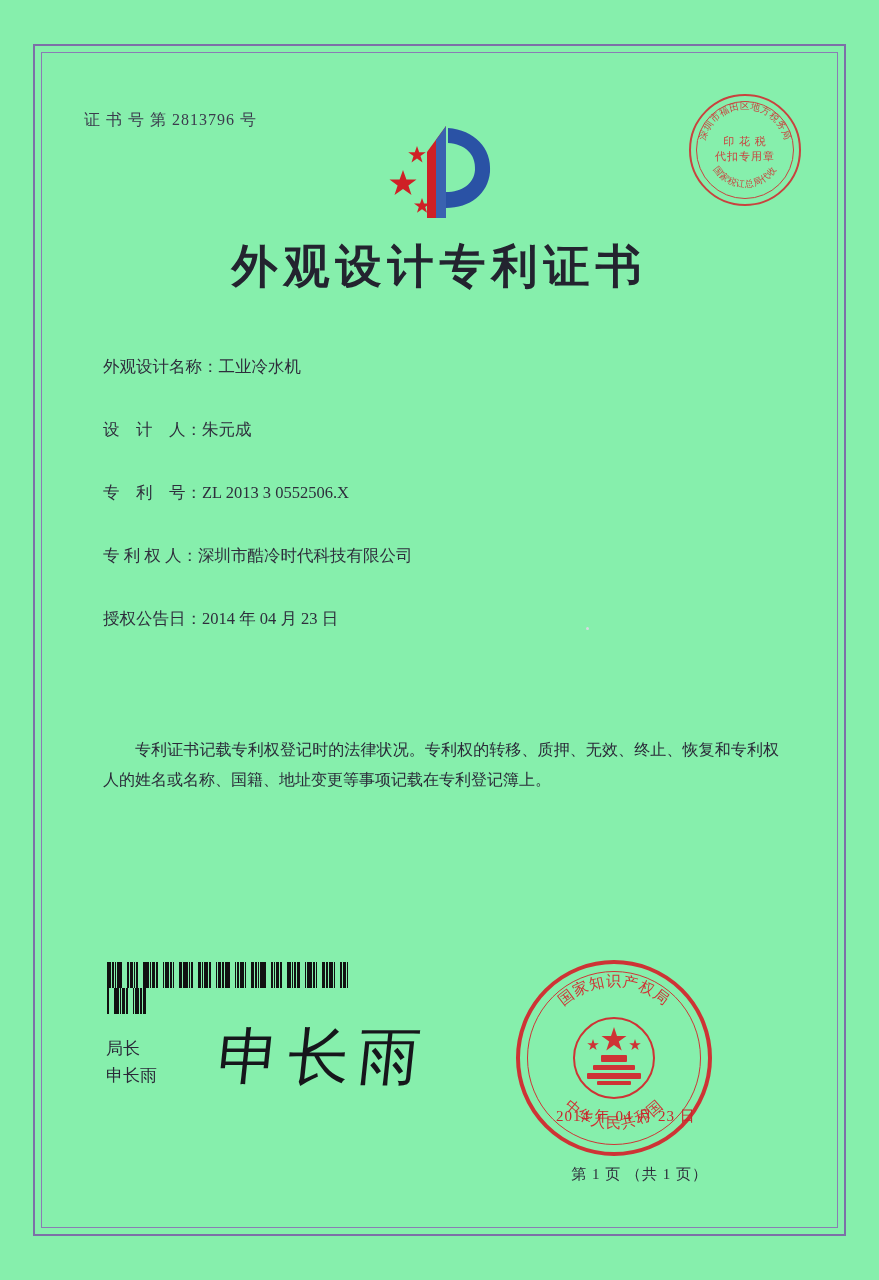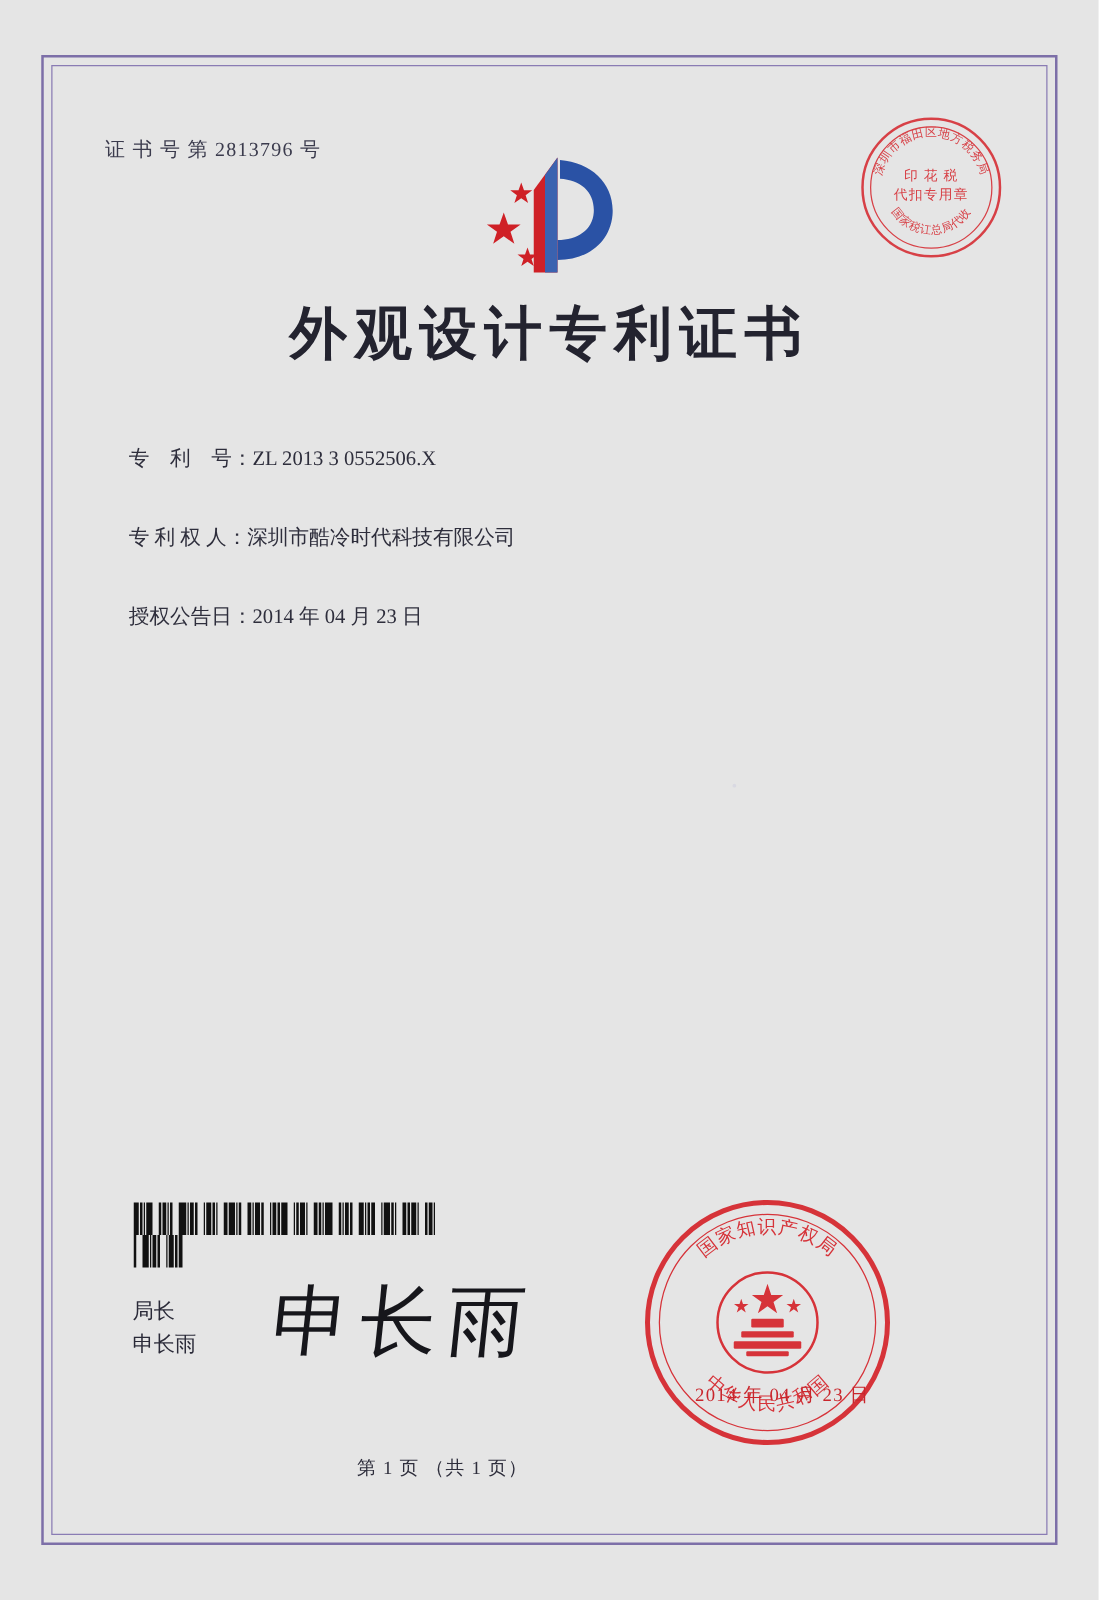--- a/index.html
+++ b/index.html
@@ -15,21 +15,21 @@
     position: relative;
     overflow: hidden;
   }
 
   
   .page {
     position: absolute;
     left: 0; top: 0;
     width: 879px;
     height: 1280px;
-    background: #e5e5e5;
+    background: #86efac;
   }
   .border-outer {
     position: absolute;
     left: 33px; top: 44px;
     width: 813px;
     height: 1192px;
     border: 2px solid #7d6fa8;
     box-sizing: border-box;
   }
   .border-inner {
@@ -201,21 +201,21 @@
     color: #c9262c;
     letter-spacing: 1px;
     white-space: nowrap;
   }
 
   
   .page-footer {
     position: absolute;
     left: 0; top: 1165px;
     width: 708px;
-    text-align: center;
+    text-align: right;
     font-size: 15px;
     color: #2e2e3c;
     letter-spacing: 1px;
   }
 
   
   .faint-mark {
     position: absolute;
     left: 586px; top: 627px;
     width: 3px; height: 3px;
@@ -268,33 +268,40 @@
       <polygon points="33,52 36.4,61.5 46.5,61.5 38.4,67.4 41.5,77 33,71 24.5,77 27.6,67.4 19.5,61.5 29.6,61.5"></polygon>
       <polygon points="47,28 49.2,34.2 55.8,34.2 50.5,38.1 52.5,44.4 47,40.5 41.5,44.4 43.5,38.1 38.2,34.2 44.8,34.2"></polygon>
       <polygon points="52,80 54,85.6 60,85.6 55.2,89.1 57,94.8 52,91.3 47,94.8 48.8,89.1 44,85.6 50,85.6"></polygon>
     </g>
   </svg>
 
   <div class="doc-title">外观设计专利证书</div>
 
   <div class="fields">
     <div class="field-row">
+      <span class="field-label">外观设计名称：</span><span class="field-value">工业冷水机</span>
+    </div>
+    <div class="field-row">
+      <span class="field-label">设　计　人：</span><span class="field-value">朱元成</span>
+    </div>
+    <div class="field-row">
       <span class="field-label">专　利　号：</span><span class="field-value">ZL 2013 3 0552506.X</span>
     </div>
     <div class="field-row">
       <span class="field-label">专 利 权 人：</span><span class="field-value">深圳市酷冷时代科技有限公司</span>
     </div>
     <div class="field-row">
       <span class="field-label">授权公告日：</span><span class="field-value">2014 年 04 月 23 日</span>
     </div>
   </div>
 
   <div class="faint-mark"></div>
 
   <div class="paras">
+    <p class="para">专利证书记载专利权登记时的法律状况。专利权的转移、质押、无效、终止、恢复和专利权人的姓名或名称、国籍、地址变更等事项记载在专利登记簿上。</p>
   </div>
 
   <div class="barcode">
     <span style="width:4px"></span><span style="width:2px"></span><span style="width:1px"></span><span style="width:5px"></span>
     <span style="width:2px"></span><span style="width:3px"></span><span style="width:1px"></span><span style="width:2px"></span>
     <span style="width:6px"></span><span style="width:1px"></span><span style="width:3px"></span><span style="width:2px"></span>
     <span style="width:1px"></span><span style="width:4px"></span><span style="width:2px"></span><span style="width:1px"></span>
     <span style="width:3px"></span><span style="width:5px"></span><span style="width:1px"></span><span style="width:2px"></span>
     <span style="width:3px"></span><span style="width:1px"></span><span style="width:4px"></span><span style="width:2px"></span>
     <span style="width:1px"></span><span style="width:3px"></span><span style="width:2px"></span><span style="width:5px"></span>

